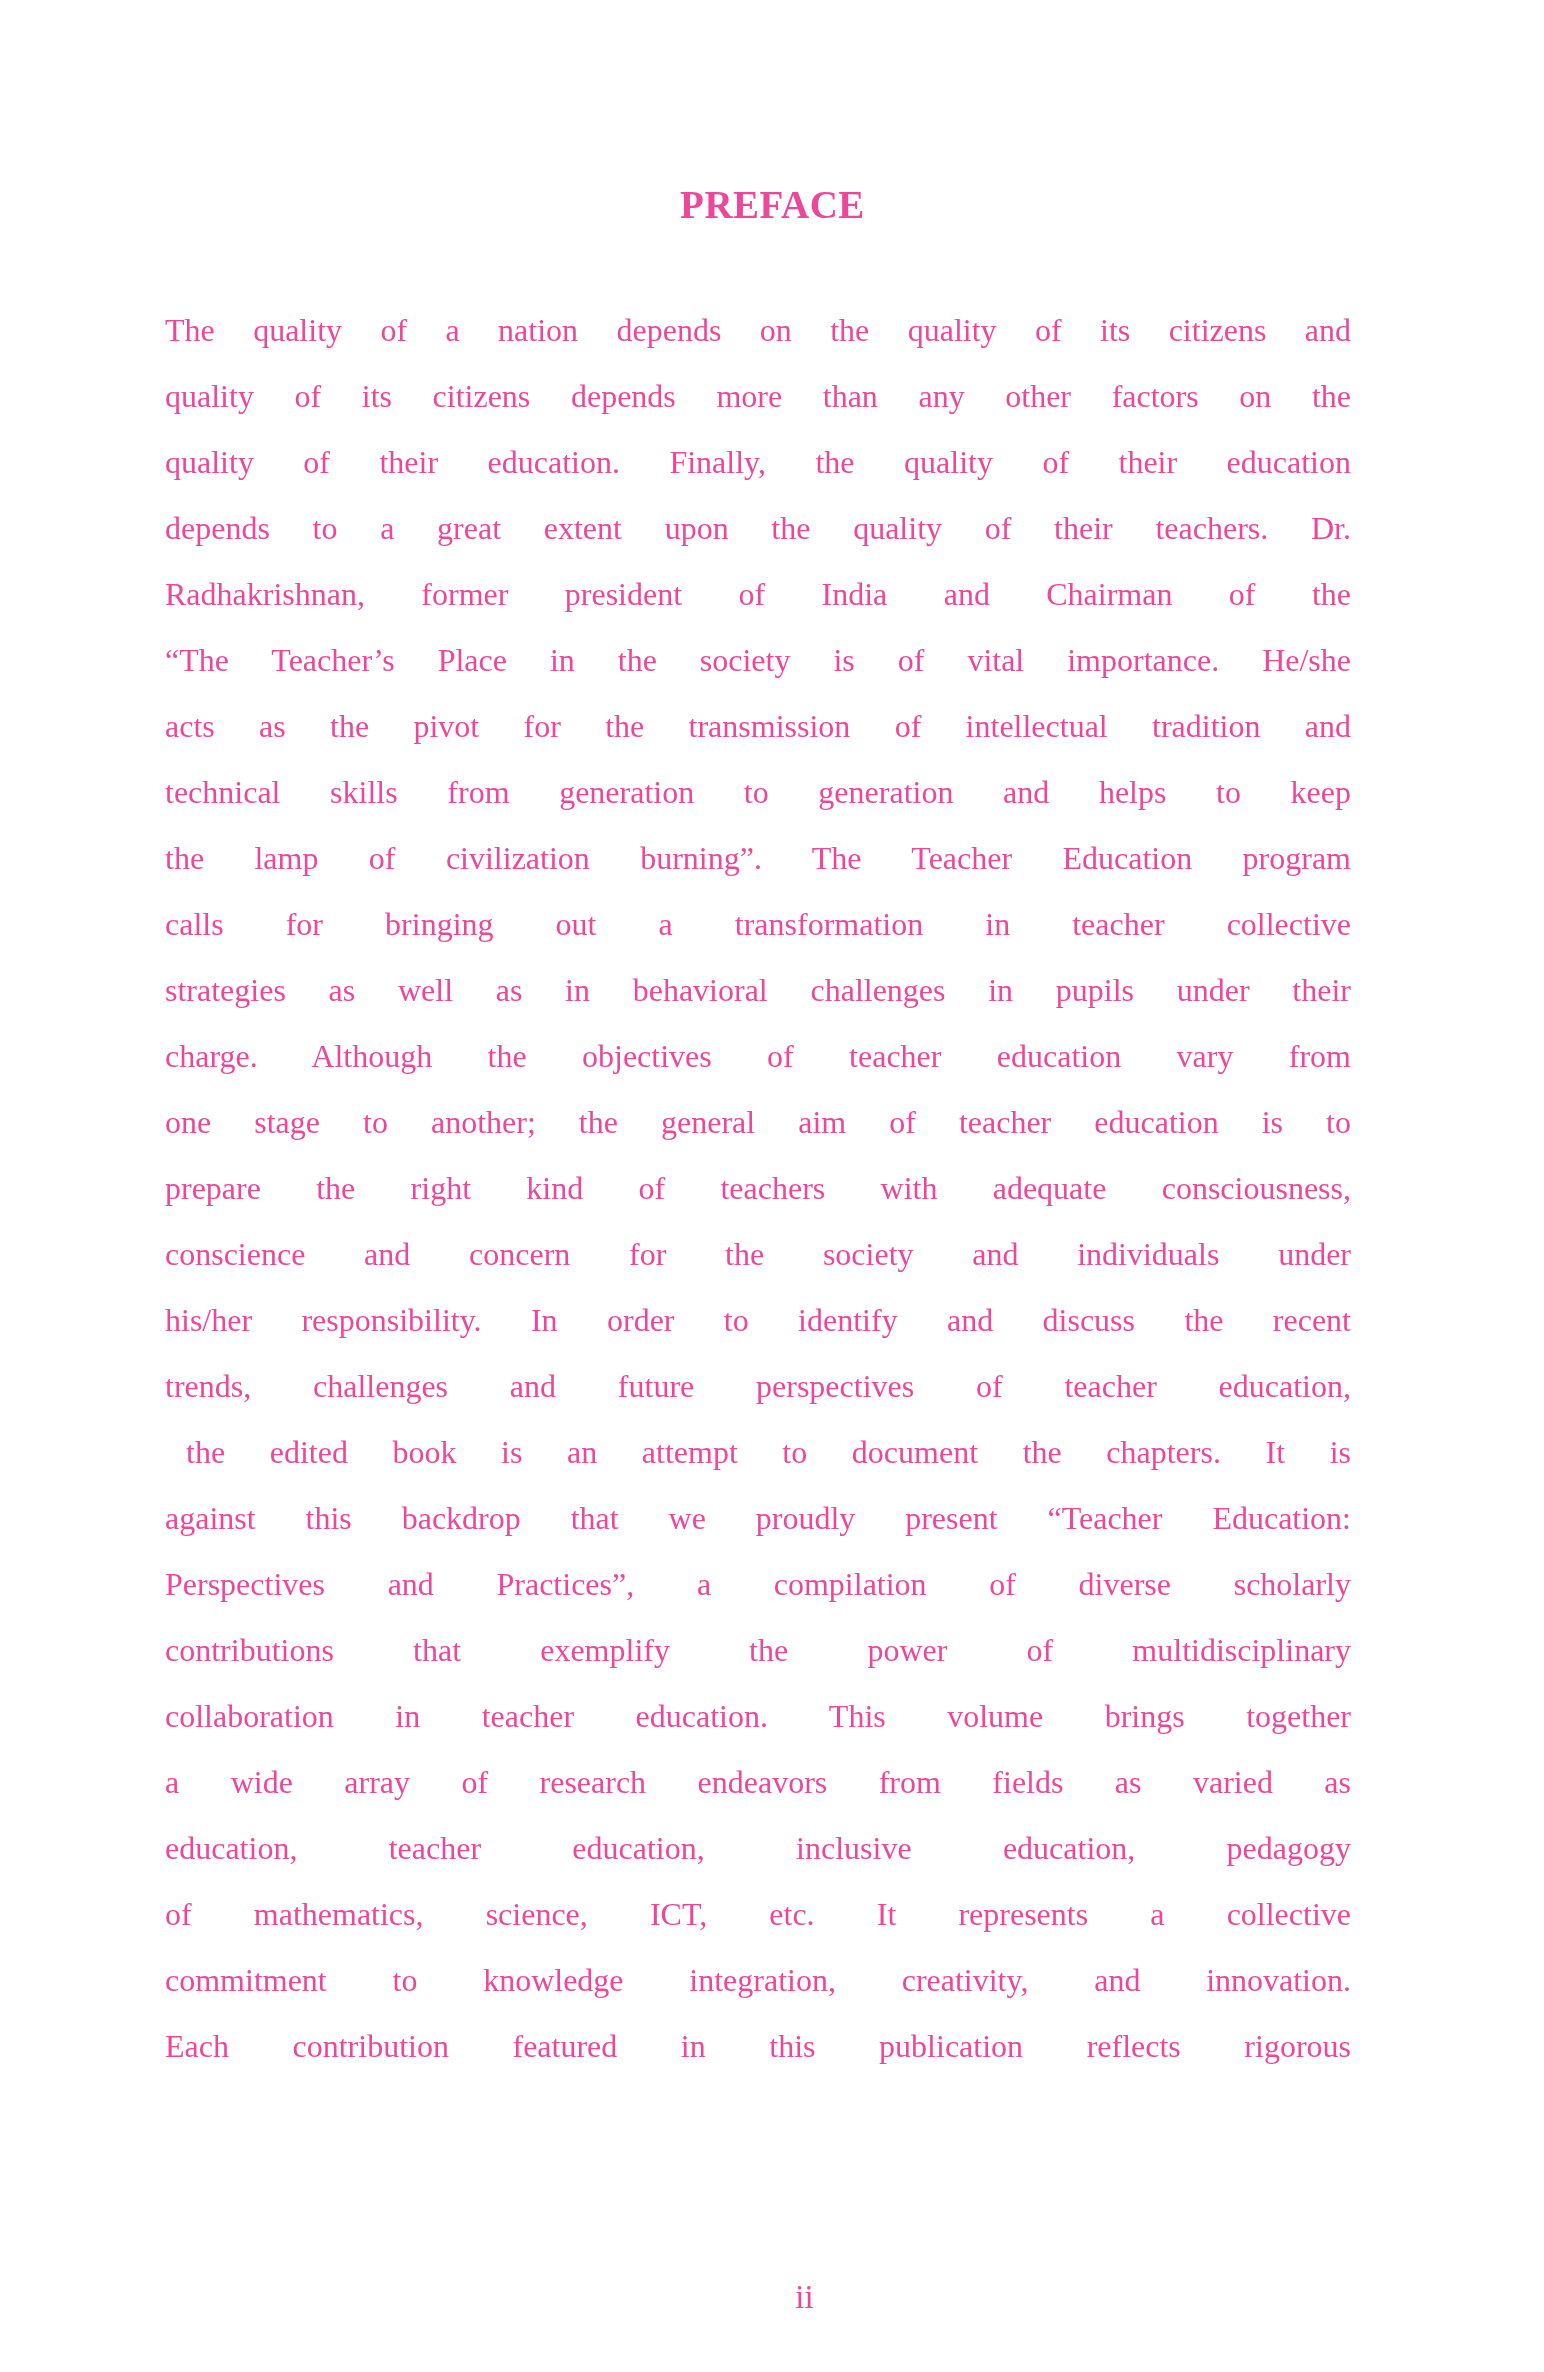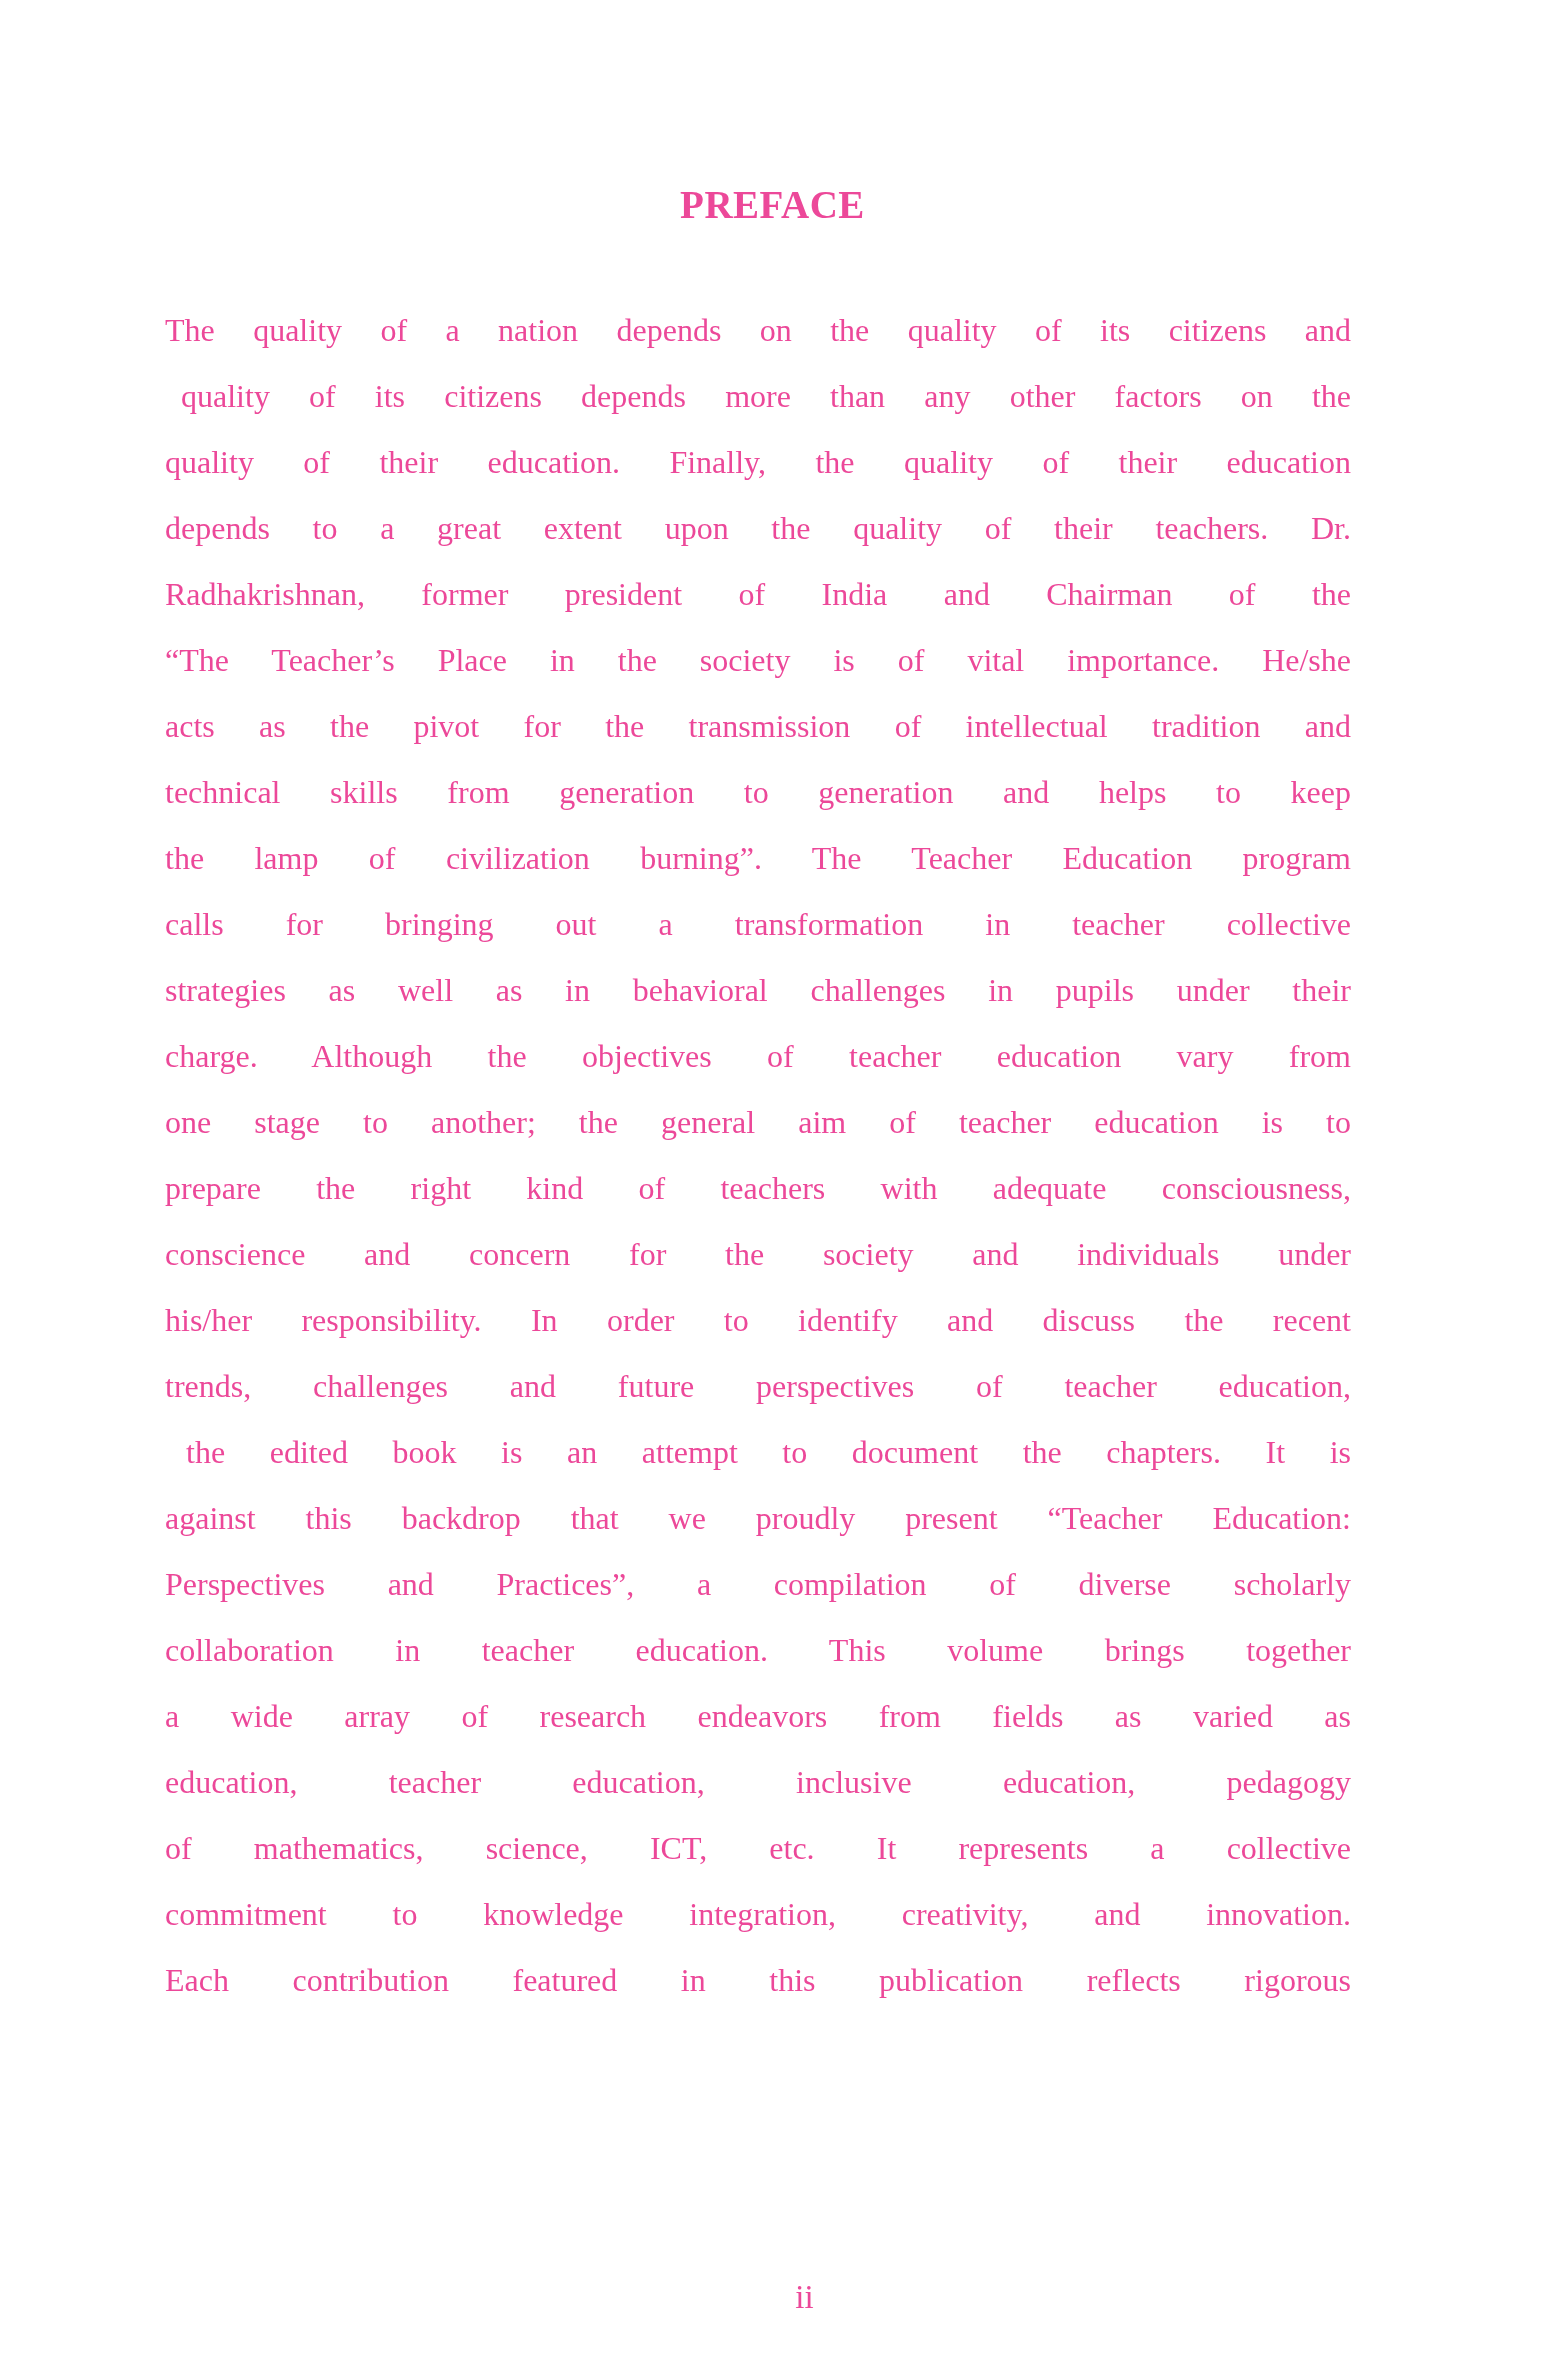--- a/index.html
+++ b/index.html
@@ -29,39 +29,40 @@
     padding-left: 32px;
   }
 </style>
 </head>
 <body>
 
 <div class="page">
   <div class="title">PREFACE</div>
   <div class="body-text">
     <span class="line" style="display: block; text-align: justify; text-align-last: justify;">The quality of a nation depends on the quality of its citizens and</span>
-    <span class="line" style="display: block; text-align: justify; text-align-last: justify; margin-left: 16px;">quality of its citizens depends more than any other factors on the</span>
+    <span class="line" style="display: block; text-align: justify; text-align-last: justify;">quality of its citizens depends more than any other factors on the</span>
     <span class="line" style="display: block; text-align: justify; text-align-last: justify;">quality of their education. Finally, the quality of their education</span>
     <span class="line" style="display: block; text-align: justify; text-align-last: justify;">depends to a great extent upon the quality of their teachers. Dr.</span>
     <span class="line" style="display: block; text-align: justify; text-align-last: justify;">Radhakrishnan, former president of India and Chairman of the</span>
     <span class="line" style="display: block; text-align: justify; text-align-last: justify;">“The Teacher’s Place in the society is of vital importance. He/she</span>
     <span class="line" style="display: block; text-align: justify; text-align-last: justify;">acts as the pivot for the transmission of intellectual tradition and</span>
     <span class="line" style="display: block; text-align: justify; text-align-last: justify;">technical skills from generation to generation and helps to keep</span>
     <span class="line" style="display: block; text-align: justify; text-align-last: justify;">the lamp of civilization burning”. The Teacher Education program</span>
     <span class="line" style="display: block; text-align: justify; text-align-last: justify;">calls for bringing out a transformation in teacher collective</span>
     <span class="line" style="display: block; text-align: justify; text-align-last: justify;">strategies as well as in behavioral challenges in pupils under their</span>
     <span class="line" style="display: block; text-align: justify; text-align-last: justify;">charge. Although the objectives of teacher education vary from</span>
     <span class="line" style="display: block; text-align: justify; text-align-last: justify;">one stage to another; the general aim of teacher education is to</span>
     <span class="line" style="display: block; text-align: justify; text-align-last: justify;">prepare the right kind of teachers with adequate consciousness,</span>
     <span class="line" style="display: block; text-align: justify; text-align-last: justify;">conscience and concern for the society and individuals under</span>
     <span class="line" style="display: block; text-align: justify; text-align-last: justify;">his/her responsibility. In order to identify and discuss the recent</span>
     <span class="line" style="display: block; text-align: justify; text-align-last: justify;">trends, challenges and future perspectives of teacher education,</span>
     <span class="line" style="display: block; text-align: justify; text-align-last: justify; margin-left: 21px;">the edited book is an attempt to document the chapters. It is</span>
     <span class="line" style="display: block; text-align: justify; text-align-last: justify;">against this backdrop that we proudly present “Teacher Education:</span>
     <span class="line" style="display: block; text-align: justify; text-align-last: justify;">Perspectives and Practices”, a compilation of diverse scholarly</span>
+    <span class="line" style="display: block; text-align: justify; text-align-last: justify;">contributions that exemplify the power of multidisciplinary</span>
     <span class="line" style="display: block; text-align: justify; text-align-last: justify;">collaboration in teacher education. This volume brings together</span>
     <span class="line" style="display: block; text-align: justify; text-align-last: justify;">a wide array of research endeavors from fields as varied as</span>
     <span class="line" style="display: block; text-align: justify; text-align-last: justify;">education, teacher education, inclusive education, pedagogy</span>
     <span class="line" style="display: block; text-align: justify; text-align-last: justify;">of mathematics, science, ICT, etc. It represents a collective</span>
     <span class="line" style="display: block; text-align: justify; text-align-last: justify;">commitment to knowledge integration, creativity, and innovation.</span>
     <span class="line" style="display: block; text-align: justify; text-align-last: justify;">Each contribution featured in this publication reflects rigorous</span>
   </div>
   <div class="page-number">ii</div>
 </div>
 

